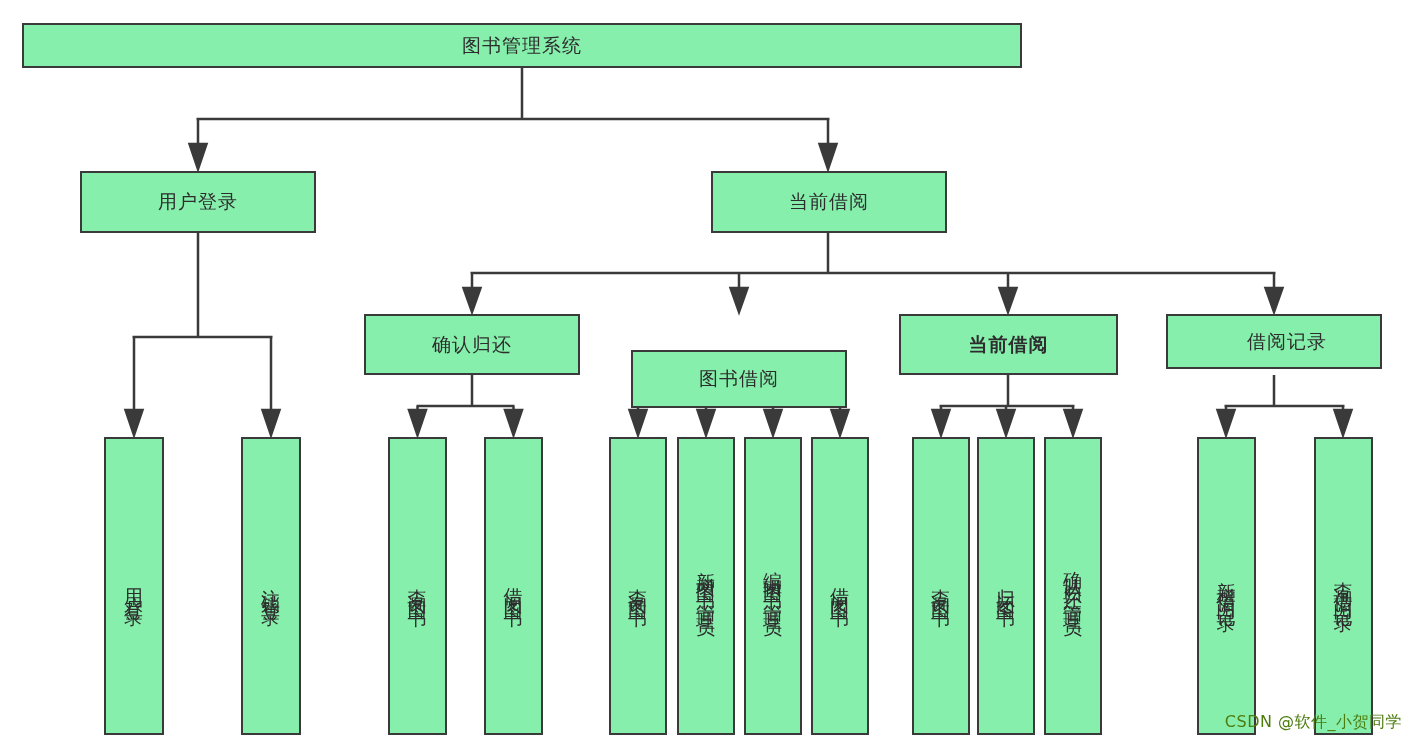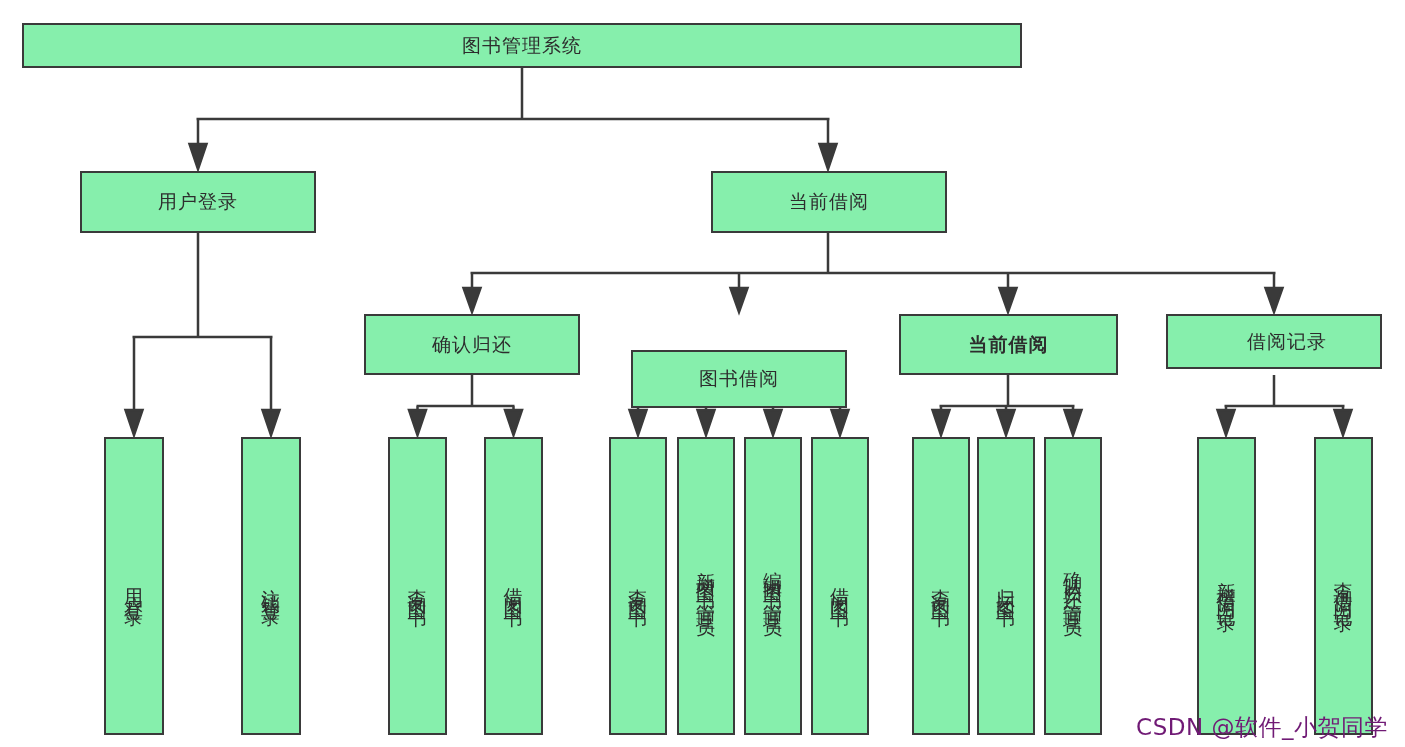--- a/index.html
+++ b/index.html
@@ -38,24 +38,24 @@
   }
   .node.leaf {
     writing-mode: vertical-rl;
     text-orientation: mixed;
     letter-spacing: 0.35em;
     white-space: normal;
     line-height: 1;
   }
   .watermark {
     position: absolute;
-    right: 17px;
+    right: 3px;
     top: 712px;
-    font-size: 23px;
-    color: #701a75;
+    font-size: 16px;
+    color: #4d7c0f;
     letter-spacing: 0.5px;
     white-space: nowrap;
   }
 </style>
 </head>
 <body>
 
 <div id="stage">
 
   <svg id="edges" viewBox="0 0 1405 747" xmlns="http://www.w3.org/2000/svg">

